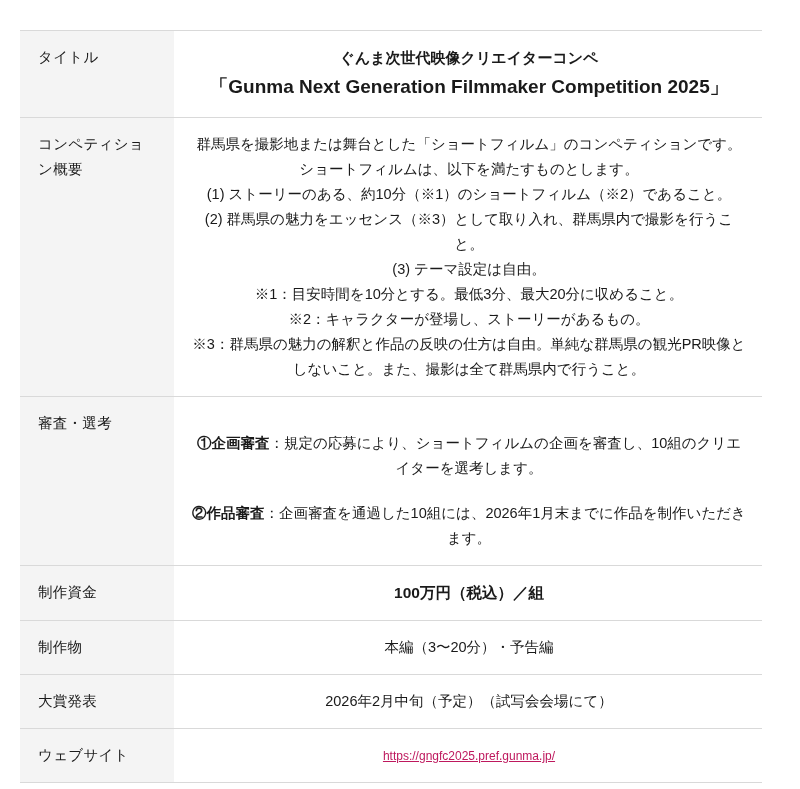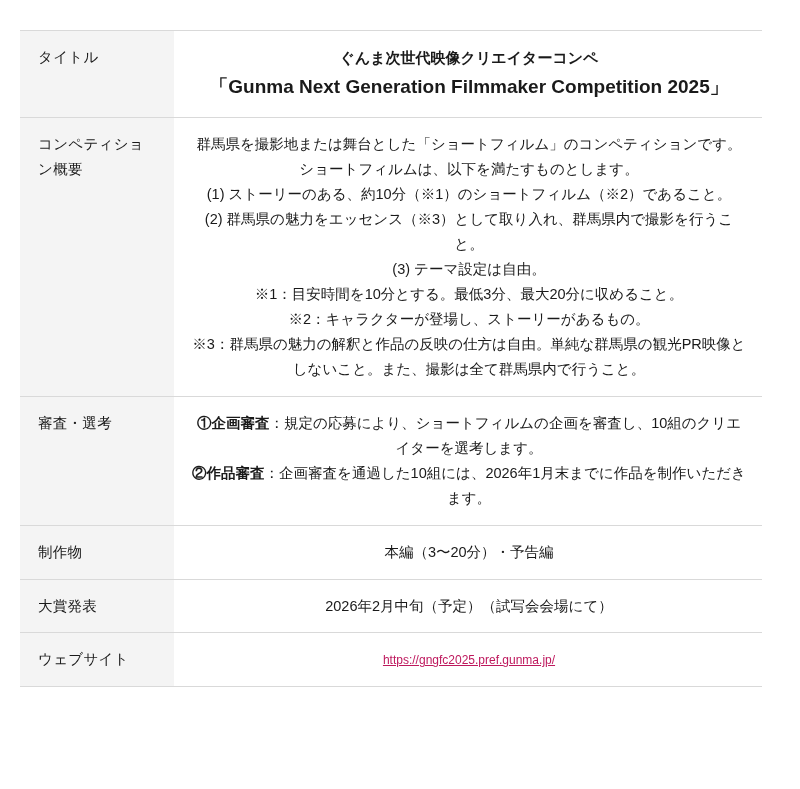--- a/index.html
+++ b/index.html
@@ -72,20 +72,21 @@
     font-weight: bold;
     font-size: 15.5px;
   }
   a.weblink {
     color: #be185d;
     text-decoration: underline;
     font-size: 12px;
   }
   .judge-line {
     display: block;
+    margin-top: 20px;
   }
   .nowrapish {
     word-break: break-all;
   }
 </style>
 </head>
 <body>
 
 <div class="page">
   <table class="info-table">
@@ -110,20 +111,26 @@
         </td>
       </tr>
       <tr>
         <td class="label-cell">審査・選考</td>
         <td class="value-cell">
           <span class="judge-line"><span class="bold">①企画審査</span><span>：規定の応募により、ショートフィルムの企画を審査し、10組のクリエイターを選考します。</span></span>
           <span class="judge-line"><span class="bold">②作品審査</span><span>：企画審査を通過した10組には、2026年1月末までに作品を制作いただきます。</span></span>
         </td>
       </tr>
       <tr>
+        <td class="label-cell">制作資金</td>
+        <td class="value-cell">
+          <span class="money">100万円（税込）／組</span>
+        </td>
+      </tr>
+      <tr>
         <td class="label-cell">制作物</td>
         <td class="value-cell">本編（3〜20分）・予告編</td>
       </tr>
       <tr>
         <td class="label-cell">大賞発表</td>
         <td class="value-cell">2026年2月中旬（予定）（試写会会場にて）</td>
       </tr>
       <tr>
         <td class="label-cell">ウェブサイト</td>
         <td class="value-cell">

